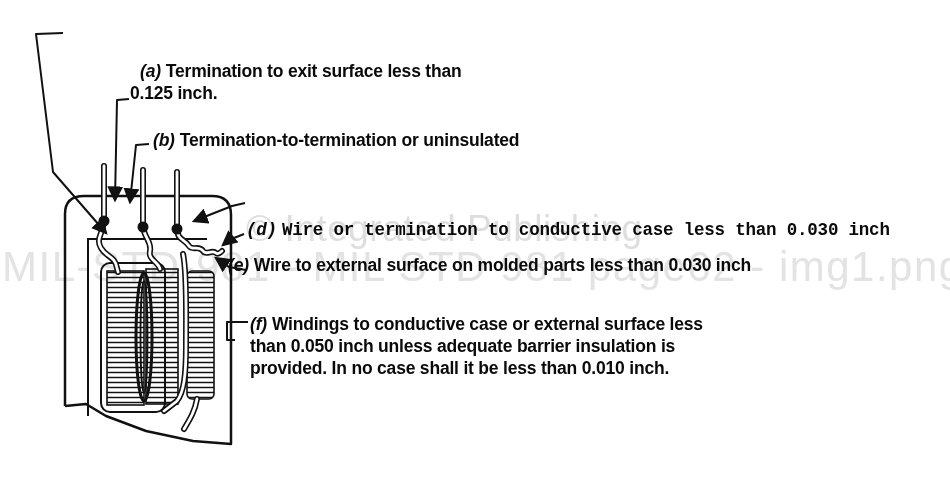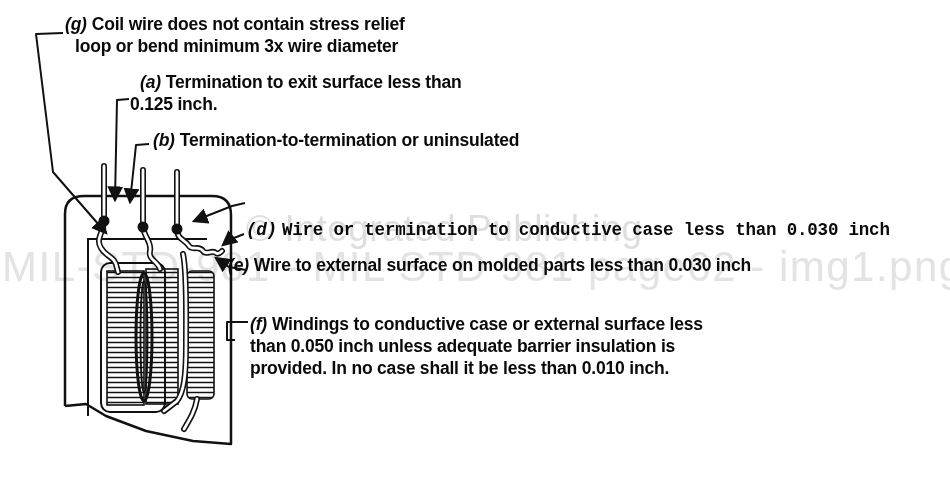--- a/index.html
+++ b/index.html
@@ -86,26 +86,22 @@
       <path d="M129,99 L117,100 L115,200" marker-end="url(#arw)"></path>
       <path d="M149,144 L136,145 L130,202" marker-end="url(#arw)"></path>
       <path d="M245,203 L232,206 L194,221" marker-end="url(#arw)"></path>
       <path d="M244,234 L229,240 L223,245" marker-end="url(#arw)"></path>
       <path d="M246,270 L229,267 L216,258" marker-end="url(#arw)"></path>
       <path d="M248,322 L235,322"></path>
       <path d="M235,322 L227,322 L227,340 L235,340"></path>
     </g>
   </svg>
 
-  <div class="callout" style="left:65px;top:13px;">
-    <div class="line"><i class="mk">(g)</i><span>Coil wire does not contain stress relief</span></div>
-    <div class="line ind10">loop or bend minimum 3x wire diameter</div>
-  </div>
 
-  <div class="callout" style="left:130px;top:71px;">
+  <div class="callout" style="left:130px;top:60px;">
     <div class="line ind10"><i class="mk">(a)</i><span>Termination to exit surface less than</span></div>
     <div class="line">0.125 inch.</div>
   </div>
 
   <div class="callout" style="left:148px;top:129px;">
     <div class="line ind5"><i class="mk">(b)</i><span>Termination-to-termination or uninsulated</span></div>
   </div>
 
 
   <div class="callout" style="left:246px;top:219px;font-family:Liberation Mono, monospace;">

